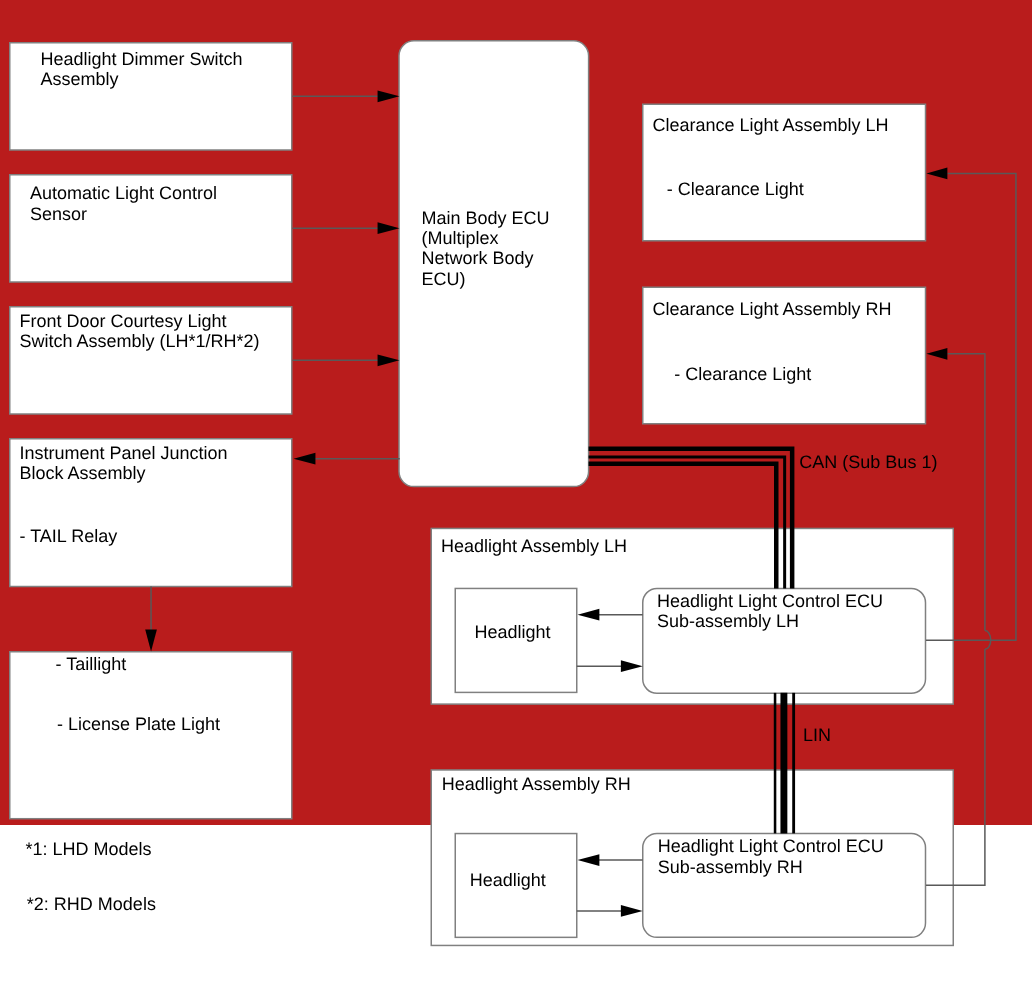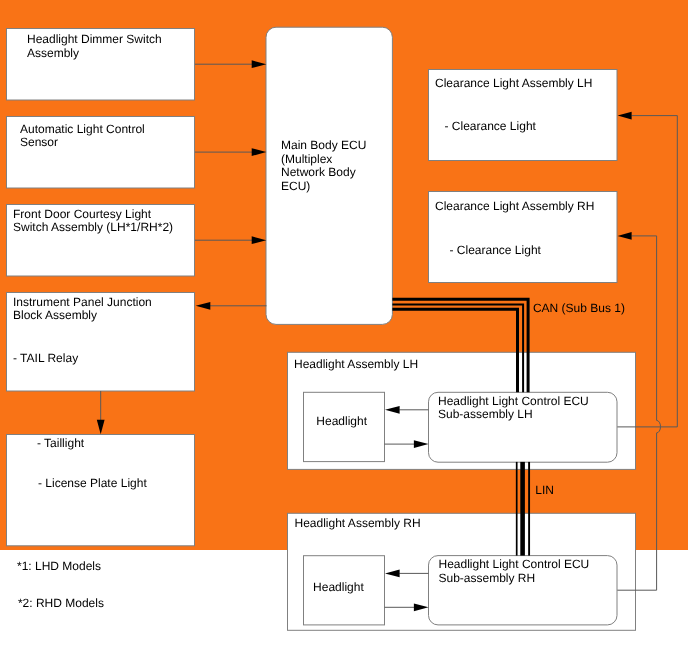--- a/index.html
+++ b/index.html
@@ -1,21 +1,21 @@
 <!DOCTYPE html>
 <html><head>
 <meta charset="utf-8">
 <style>
   html,body{margin:0;padding:0;background:#ffffff;}
   body{width:688px;height:658px;overflow:hidden;
        font-family:"Liberation Sans",sans-serif;
        -webkit-font-smoothing:antialiased;
        -moz-osx-font-smoothing:grayscale;
        text-rendering:geometricPrecision;}
-  #root{position:relative;width:688px;height:550px;background:#f97316;}
+  #root{position:relative;width:688px;height:550px;background:#b91c1c;}
   svg{position:absolute;left:0;top:0;}
   .tx{font-family:"Liberation Sans",sans-serif;font-size:12px;fill:#000000;filter:opacity(1);}
   .bx{fill:#ffffff;stroke:#808080;stroke-width:1;}
   .ln{stroke:#595959;stroke-width:1;fill:none;}
   .ar{fill:#000000;stroke:none;}
   .bus{stroke:#000000;fill:none;}
 </style>
 </head>
 <body>
 

